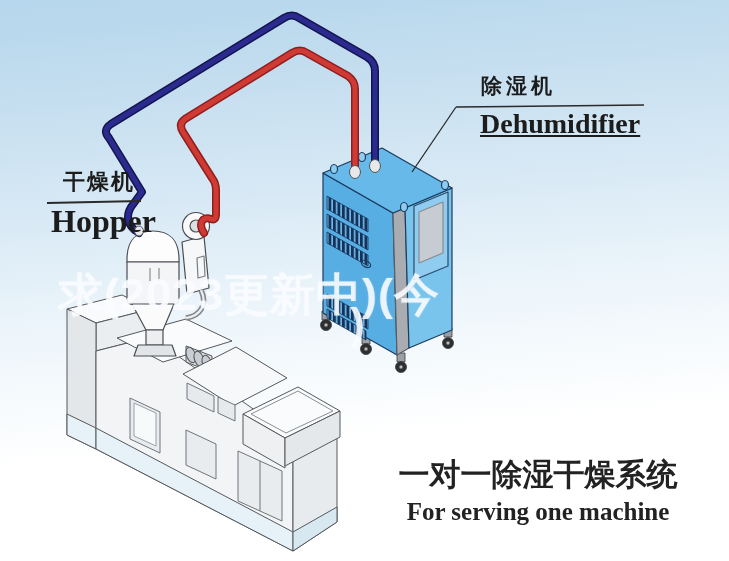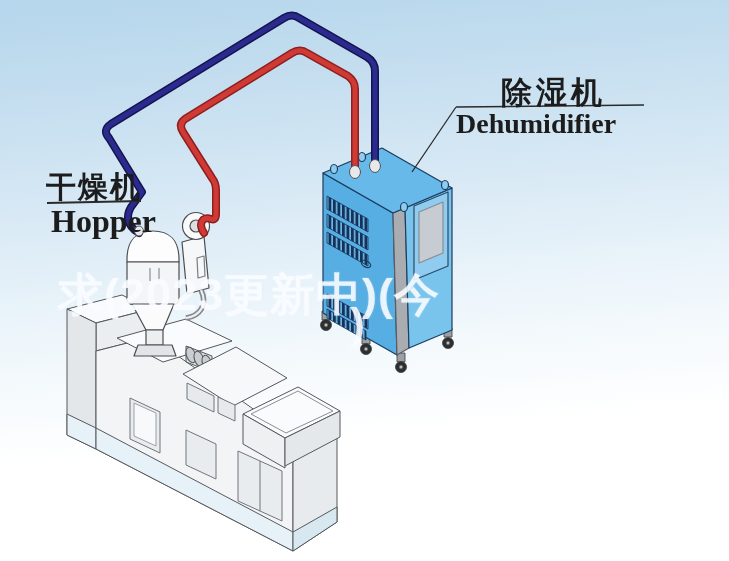--- a/index.html
+++ b/index.html
@@ -6,24 +6,24 @@
   #canvas{
     position:relative;width:729px;height:561px;overflow:hidden;
     background:
       linear-gradient(175deg,#b5d6ec 0%,#c3ddef 15%,#d8e9f5 35%,#eef6fb 55%,#ffffff 75%,#ffffff 100%);
     font-family:"Liberation Sans","DejaVu Sans",sans-serif;
   }
   #canvas svg{position:absolute;left:0;top:0;}
   .lbl{position:absolute;white-space:nowrap;color:#1c1c1c;}
   .cn-bold{font-weight:bold;font-family:"Liberation Sans","DejaVu Sans",sans-serif;}
   .en-serif{font-weight:bold;font-family:"Liberation Serif","DejaVu Serif",serif;}
-  .hopper-cn{left:46px;top:167px;font-size:30px;letter-spacing:2px;}
+  .hopper-cn{left:63px;top:167px;font-size:22px;letter-spacing:2px;}
   .hopper-en{left:51px;top:203px;font-size:32px;}
-  .dehu-cn{left:481px;top:72px;font-size:31px;letter-spacing:4px;margin-left:20px;}
-  .dehu-en{left:456px;top:108px;font-size:28px;}
+  .dehu-cn{left:481px;top:72px;font-size:21px;letter-spacing:4px;}
+  .dehu-en{left:480px;top:108px;font-size:28px;text-decoration:underline;}
   .caption{position:absolute;left:388px;top:454px;width:300px;text-align:center;color:#222;}
   .caption-cn{font-size:31px;font-weight:bold;letter-spacing:0px;}
   .caption-en{font-size:25px;margin-top:2px;font-weight:bold;font-family:"Liberation Serif","DejaVu Serif",serif;}
   .wm{position:absolute;color:rgba(249,252,255,0.85);font-weight:bold;font-size:45px;
       letter-spacing:1px;white-space:nowrap;font-family:"Liberation Sans","DejaVu Sans",sans-serif;
       text-shadow:0 0 2px rgba(255,255,255,0.35);}
   .wm1{left:64px;top:219px;}
   .wm2{left:58px;top:265px;}
   .wm3{left:350px;top:298px;}
 </style>
@@ -151,17 +151,21 @@
       <line x1="456" y1="107" x2="412" y2="172" stroke-width="1.3"></line>
     </g>
   </svg>
 
   <div class="lbl cn-bold hopper-cn">干燥机</div>
   <div class="lbl en-serif hopper-en">Hopper</div>
 
   <div class="lbl cn-bold dehu-cn">除湿机</div>
   <div class="lbl en-serif dehu-en">Dehumidifier</div>
 
+  <div class="caption">
+    <div class="caption-cn">一对一除湿干燥系统</div>
+    <div class="caption-en">For serving one machine</div>
+  </div>
 
   <div class="wm wm2">求(2023更新中)(今</div>
   <div class="wm wm3">)</div>
 
 </div>
 
 </body></html>

